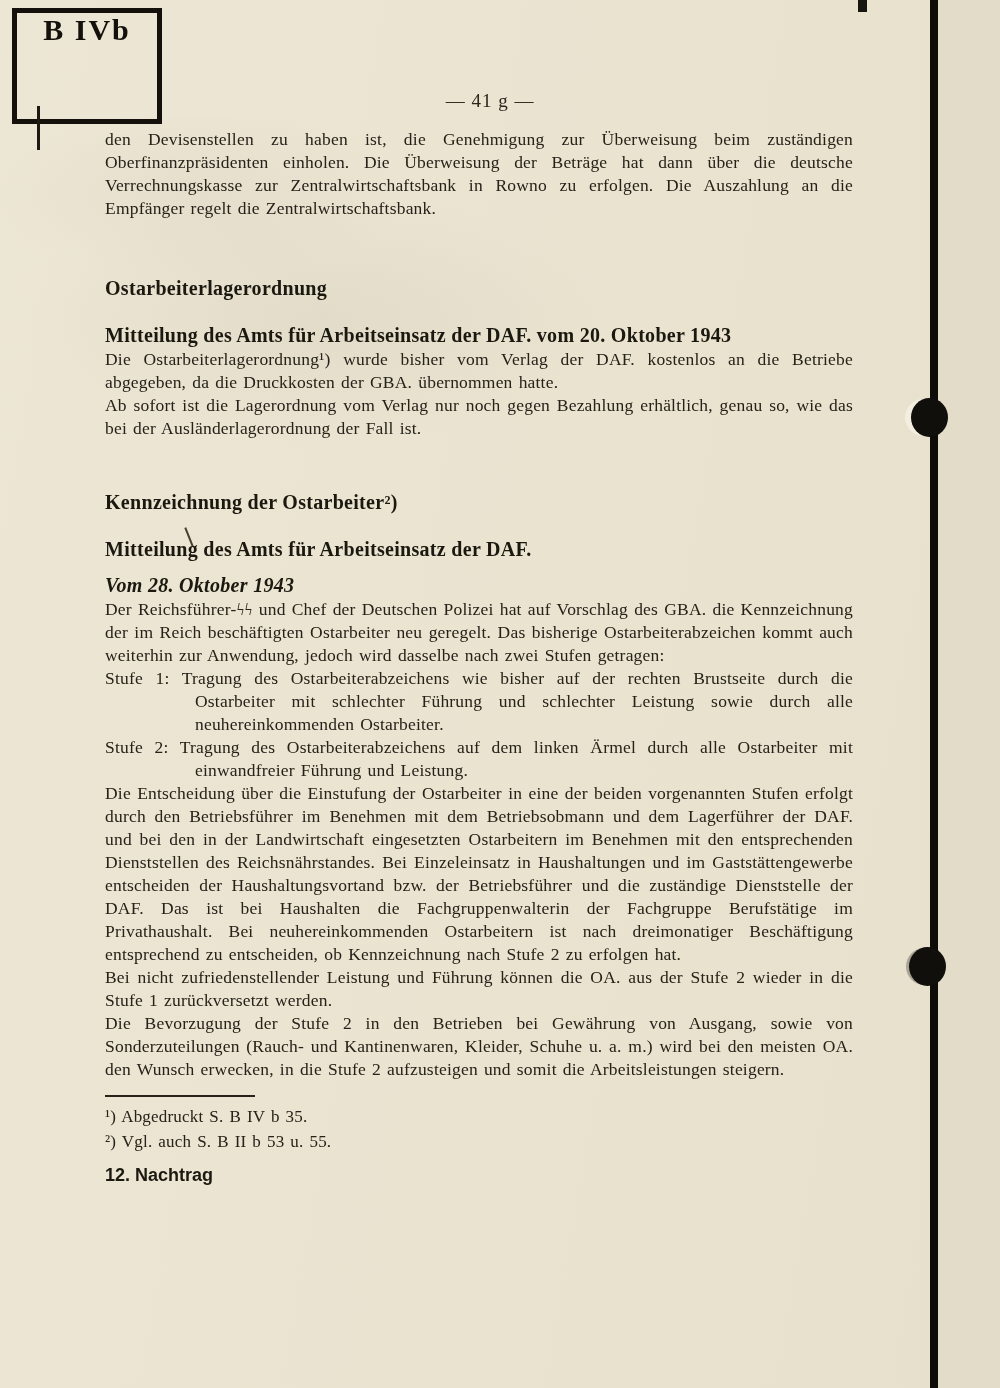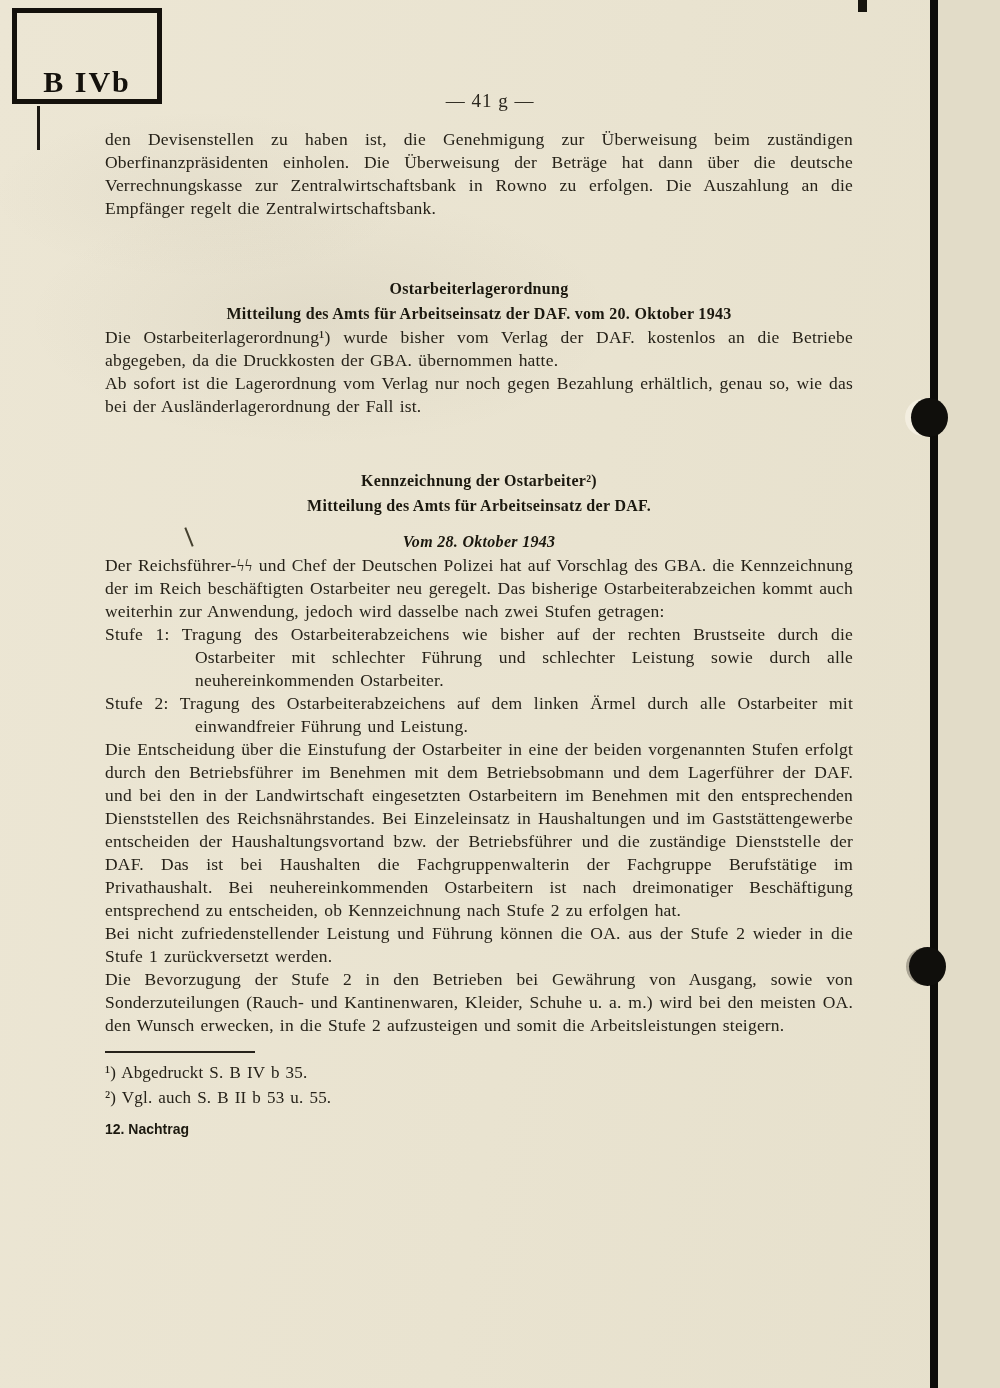--- a/index.html
+++ b/index.html
@@ -14,58 +14,58 @@
     background:
       radial-gradient(420px 180px at 32% 23%, rgba(110,100,80,0.07), rgba(110,100,80,0) 70%),
       radial-gradient(300px 120px at 20% 14%, rgba(110,100,80,0.05), rgba(110,100,80,0) 70%),
       linear-gradient(100deg,#ece6d4 0%,#e9e3d0 55%,#e6e0cc 100%);
   }
   .right-strip{position:absolute;left:938px;top:0;width:62px;height:100%;background:#e2dcc8;}
   .binding-line{position:absolute;left:930px;top:0;width:8px;height:100%;background:#0d0c09;}
   .corner-tick{position:absolute;left:858px;top:0;width:9px;height:12px;background:#17150f;}
 
   .class-box{
-    position:absolute;left:12px;top:8px;width:150px;height:96px;
+    position:absolute;left:12px;top:8px;width:150px;height:116px;
     border:5px solid #14110c;box-sizing:border-box;
-    display:flex;align-items:flex-end;justify-content:center;
+    display:flex;align-items:flex-start;justify-content:center;
   }
   .class-box span{font-weight:bold;font-size:30px;letter-spacing:2px;color:#14110c;}
   .box-tail{position:absolute;left:37px;top:106px;width:3px;height:44px;background:#1c1913;}
 
   .page-number{
     position:absolute;top:90px;left:12px;width:956px;text-align:center;
     font-size:19px;letter-spacing:1px;color:#2a261d;
   }
 
   .content{position:absolute;left:105px;top:128px;width:748px;}
   .content p{
     margin:0;text-align:justify;
     font-size:17.5px;line-height:23px;
     letter-spacing:0.2px;word-spacing:1.5px;
   }
   .h-title{
-    margin:0;text-align:center;font-weight:bold;
-    font-size:16px;line-height:25px;color:#1b180f;
+    margin:0;font-weight:bold;
+    font-size:20px;line-height:25px;color:#1b180f;
     letter-spacing:0.3px;
   }
   .mt-a{margin-top:56px;}  
-  .mt-b{margin-top:0;}  
+  .mt-b{margin-top:22px;}  
   .mt-c{margin-top:18px;}  
   .mt-d{margin-top:5px;}   
   .mt-e{margin-top:50px;}  
   .mt-f{margin-top:11px;font-style:italic;}
   .mt-g{margin-top:8px;}
   .hang{padding-left:90px;text-indent:-90px;}
 
   .footnote-rule{width:150px;border-top:2px solid #26221a;margin-top:14px;}
   .footnote{margin-top:8px !important;font-size:17px !important;text-align:left !important;}
   .footnote + .footnote{margin-top:2px !important;}
   .nachtrag{
     margin-top:12px;font-family:"Liberation Sans","DejaVu Sans",sans-serif;
-    font-weight:bold;font-size:14px;color:#1b180f;
+    font-weight:bold;font-size:18px;color:#1b180f;
   }
 
   .stray-mark{position:absolute;left:188px;top:527px;width:2px;height:20px;background:#45402f;transform:rotate(-22deg);}
 
   .hole{position:absolute;width:42px;height:40px;}
   .hole .lt{position:absolute;left:0;top:1px;width:36px;height:37px;border-radius:50%;background:#f3eee0;}
   .hole .dk{position:absolute;left:6px;top:0;width:37px;height:39px;border-radius:50%;background:#100f0c;}
   .hole.h2 .lt{background:#aaa494;}
   .hole.h2 .dk{left:3px;}
 </style>

